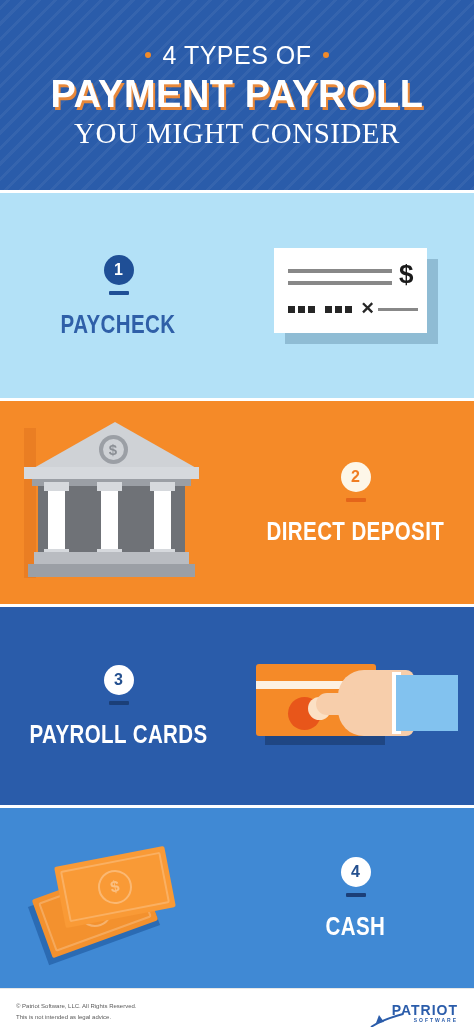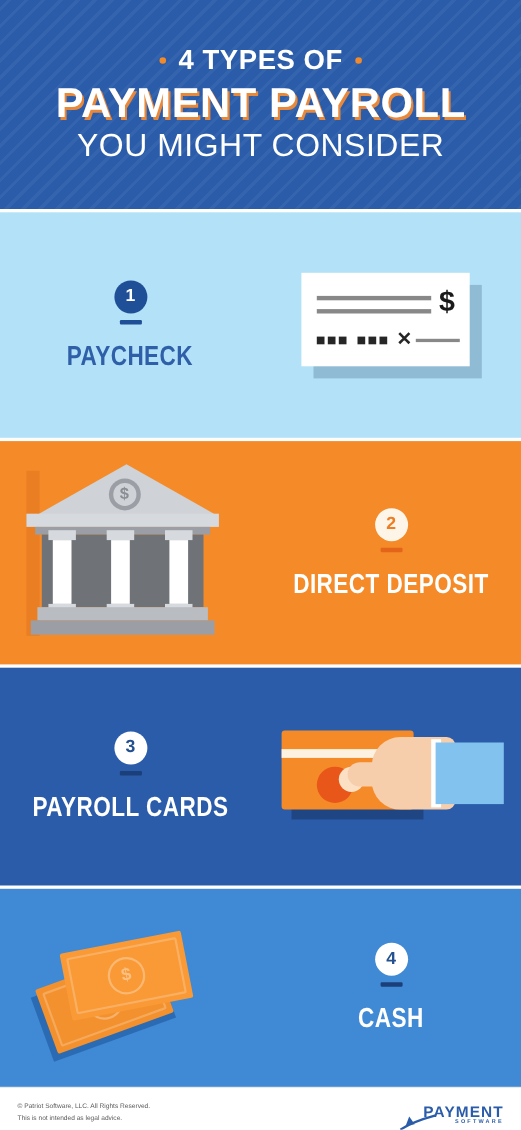--- a/index.html
+++ b/index.html
@@ -24,38 +24,39 @@
       rgba(255,255,255,0.05) 0px,
       rgba(255,255,255,0.05) 3px,
       rgba(255,255,255,0) 3px,
       rgba(255,255,255,0) 11px
     );
     pointer-events:none;
   }
   .title-line1{
     position:relative;z-index:2;
     color:#ffffff;font-size:25px;letter-spacing:0.5px;
-    font-weight:700;line-height:1;
+    font-weight:400;line-height:1;
     display:flex;align-items:center;gap:11px;
     margin-bottom:7px;
   }
   .dot{
     width:6px;height:6px;border-radius:50%;background:#f08a2a;display:inline-block;
   }
   .title-line2{
     position:relative;z-index:2;
     color:#ffffff;font-size:38px;font-weight:bold;line-height:1;
     letter-spacing:0.5px;
     text-shadow:2px 3px 0 #e8883a;
     margin-bottom:6px;
   }
   .title-line3{
     position:relative;z-index:2;
     color:#ffffff;font-size:29px;font-weight:400;line-height:1;
     letter-spacing:0.5px;
+    font-family:Liberation Serif, serif;
   }
 
   
   .divider{height:3px;background:#ffffff;width:474px;}
   .section{
     position:relative;width:474px;
     display:flex;align-items:center;
     overflow:hidden;
   }
   .sec-paycheck{height:205px;background:#b3e1f7;}
@@ -358,18 +359,18 @@
   <div class="footer">
     <div class="legal">
       <span>© Patriot Software, LLC. All Rights Reserved.</span>
       <span>This is not intended as legal advice.</span>
     </div>
     <div class="logo">
       <svg class="logo-swoosh" width="34" height="18" viewBox="0 0 34 18">
         <path d="M1 16 C10 10, 22 6, 33 3" stroke="#2a5caa" stroke-width="2" fill="none"></path>
         <path d="M9 4 L14 11 L6 12 Z" fill="#2a5caa"></path>
       </svg>
-      <div class="logo-name">PAYMENT</div>
+      <div class="logo-name">PATRIOT</div>
       <div class="logo-sub">SOFTWARE</div>
     </div>
   </div>
 
 </div>
 
 </body></html>

